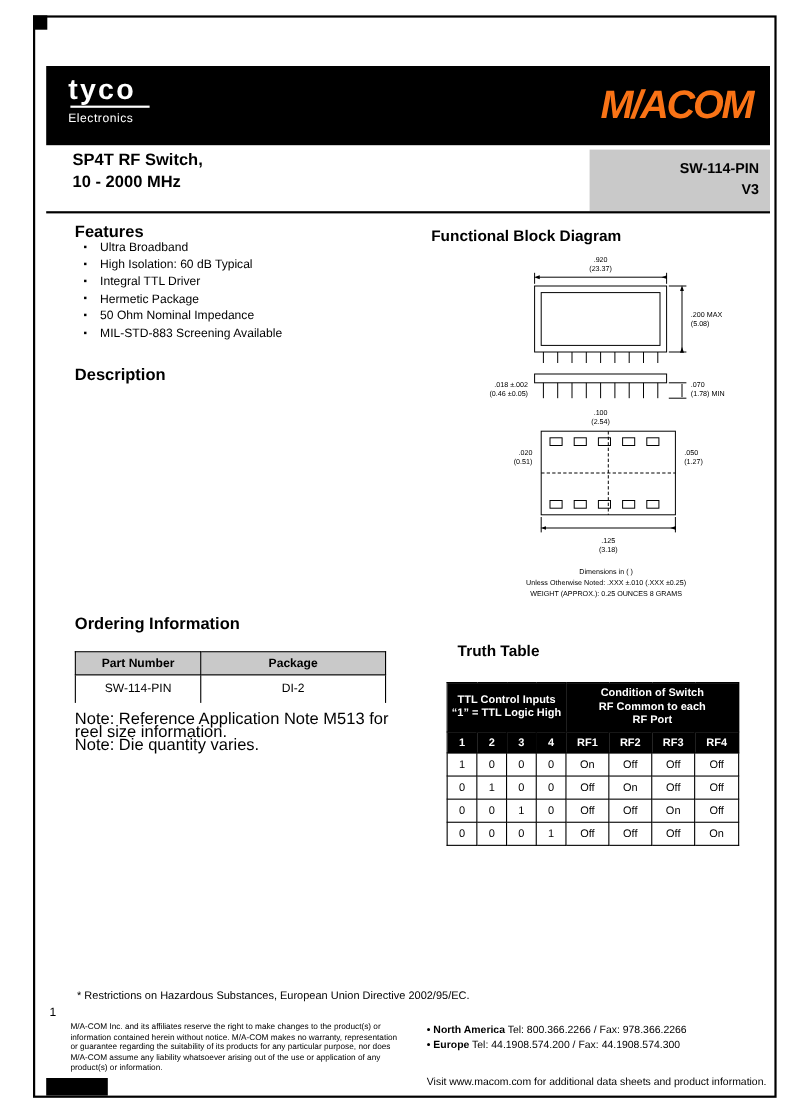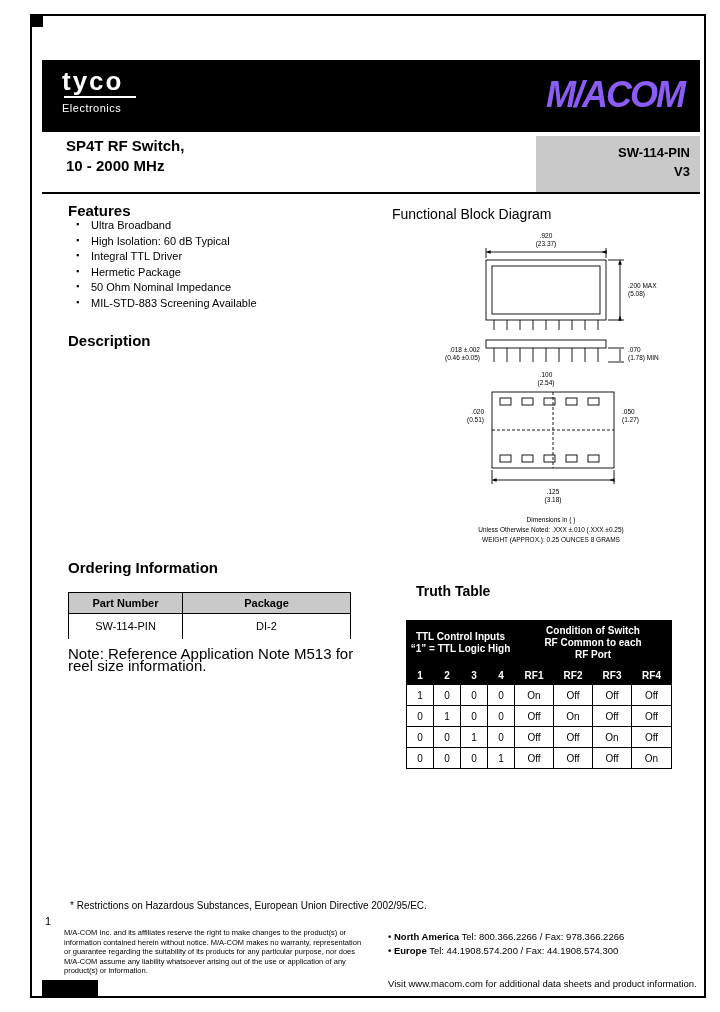--- a/index.html
+++ b/index.html
@@ -14,36 +14,36 @@
     border:2px solid #000; background:#fff;
   }
   .corner { position:absolute; left:-2px; top:-2px; width:13px; height:13px; background:#000; }
   .stub { position:absolute; left:10px; top:964px; width:56px; height:16px; background:#000; }
 
   .header-bar { position:absolute; left:10px; top:44px; width:658px; height:72px; background:#000;padding-left:41px; }
   .tyco-wrap { position:absolute; left:20px; top:8px; color:#fff; }
   .tyco { font-weight:bold; font-size:26px; letter-spacing:2px; line-height:26px; }
   .tyco-line { width:72px; height:2px; background:#fff; margin:2px 0 4px 2px; }
   .tyco-sub { font-size:11px; letter-spacing:0.5px; }
-  .macom { position:absolute; right:16px; top:14px; color:#8b5cf6; font-size:36px;
+  .macom { position:absolute; right:16px; top:14px; color:#f97316; font-size:36px;
            font-weight:bold; font-style:italic; letter-spacing:-2px; }
 
   .title { position:absolute; left:34px; top:120px; font-size:15px; font-weight:bold; line-height:20px; }
   .rev-box { position:absolute; left:504px; top:120px; width:164px; height:56px; background:#c9c9c9;
              text-align:right; padding:7px 10px 0 0; font-weight:bold; font-size:13px; line-height:19px; }
   .divider { position:absolute; left:10px; top:176px; width:658px; height:2px; background:#000; }
 
   .h1 { font-size:15px; font-weight:bold; }
   .features-h { position:absolute; left:36px; top:186px; }
   .features { position:absolute; left:44px; top:203px; font-size:11px; }
   .feat { position:relative; padding-left:15px; margin-bottom:3.5px; }
   .feat::before { content:"▪"; position:absolute; left:0; top:0; font-size:9px; }
   .desc-h { position:absolute; left:36px; top:316px; }
 
-  .fbd-h { position:absolute; left:360px; top:190px; font-size:14px; font-weight:normal;text-align:right; }
+  .fbd-h { position:absolute; left:360px; top:190px; font-size:14px; font-weight:bold;text-align:right; }
   .diagram { position:absolute; left:368px; top:212px; width:302px; height:334px; }
   .diagram svg text { font-family:"Liberation Sans", sans-serif; fill:#000; }
 
   .ord-h { position:absolute; left:36px; top:543px; }
   .ord-table { position:absolute; left:36px; top:576px; border-collapse:collapse; font-size:11px; }
   .ord-table th { background:#c9c9c9; border:1px solid #000; height:21px; font-weight:bold; text-align:center; }
   .ord-table td { border:1px solid #000; border-bottom:none; height:25px; text-align:center; }
   .ord-notes { position:absolute; left:36px; top:632px; width:292px; font-size:15px; line-height:12px; }
   .ord-notes div { margin:0; }
 
@@ -207,20 +207,21 @@
     </thead>
     <tbody>
       <tr>
         <td>SW-114-PIN</td>
         <td>DI-2</td>
       </tr>
     </tbody>
   </table>
   <div class="ord-notes">
     <div>Note:  Reference Application Note M513 for reel size information.</div>
+    <div>Note:  Die quantity varies.</div>
   </div>
 
   <div class="tt-h">Truth Table</div>
   <table class="tt">
     <colgroup>
       <col style="width:27px">
         <col style="width:27px">
         <col style="width:27px">
         <col style="width:27px">
       <col style="width:39px">

